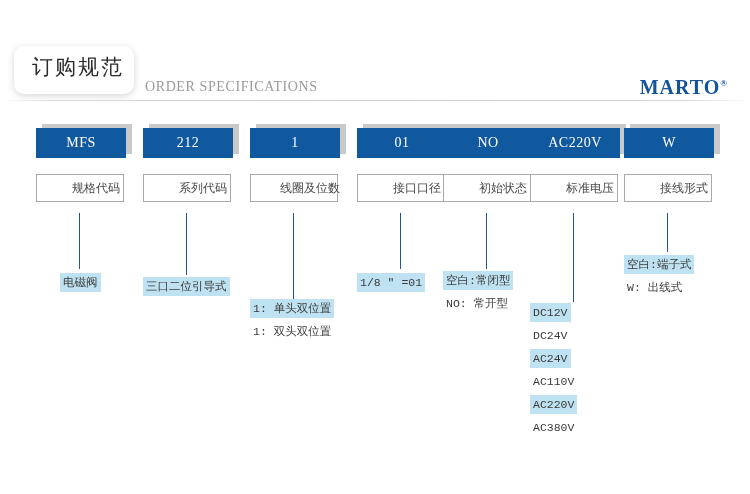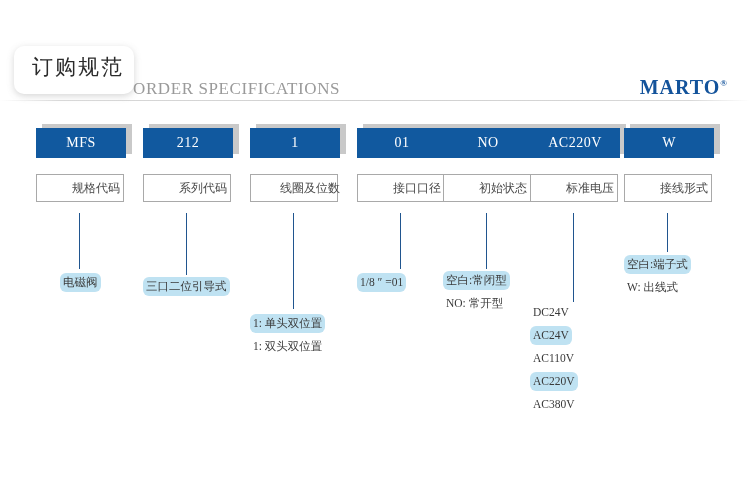--- a/index.html
+++ b/index.html
@@ -37,24 +37,24 @@
     left: 32px;
     top: 53px;
     font-family: "DejaVu Sans", sans-serif;
     font-size: 21px;
     letter-spacing: 2px;
     color: #2b2b2b;
     white-space: nowrap;
   }
   .title-en {
     position: absolute;
-    left: 133px;
+    left: 145px;
     top: 79px;
     font-family: "Liberation Serif", serif;
-    font-size: 17px;
+    font-size: 14px;
     letter-spacing: 0.6px;
     color: #9a9a9a;
     white-space: nowrap;
   }
   .header-rule {
     position: absolute;
     left: 0;
     top: 100px;
     width: 750px;
     height: 1px;
@@ -151,29 +151,28 @@
     background: #20558f;
   }
 
   
   .options {
     position: absolute;
     left: 0;
     width: 120px;
   }
   .opt {
-    font-family: Liberation Serif, serif;
+    font-family: Liberation Mono, monospace;
     font-size: 11.5px;
     color: #3a3a3a;
     line-height: 15px;
     padding: 2px 3px;
     margin-bottom: 3px;
     display: inline-block;
     white-space: nowrap;
-    border-radius: 6px;
   }
   .opt.hl {
     background: #bfe2f2;
   }
   .opt-row { display: block; }
 </style>
 </head>
 <body>
 
 <div id="header">
@@ -207,21 +206,21 @@
         <div class="opt-row"><span class="opt hl">三口二位引导式</span></div>
       </div>
     </div>
     <div class="col" style="left: 250px;">
       <div class="chip-wrap">
         <div class="chip-shadow"></div>
         <div class="chip">1</div>
       </div>
       <div class="labelbox">线圈及位数</div>
       <div class="connector" style="height: 96px;"></div>
-      <div class="options" style="top: 313px;">
+      <div class="options" style="top: 298px;">
         <div class="opt-row"><span class="opt hl">1: 单头双位置</span></div>
         <div class="opt-row"><span class="opt">1: 双头双位置</span></div>
       </div>
     </div>
     <div class="col" style="left: 357px;">
       <div class="chip-wrap">
         <div class="chip-shadow"></div>
         <div class="chip">01</div>
       </div>
       <div class="labelbox">接口口径</div>
@@ -243,20 +242,21 @@
       </div>
     </div>
     <div class="col" style="left: 530px;">
       <div class="chip-wrap">
         <div class="chip-shadow"></div>
         <div class="chip">AC220V</div>
       </div>
       <div class="labelbox">标准电压</div>
       <div class="connector" style="height: 89px;"></div>
       <div class="options" style="top: 302px;">
+        <div class="opt-row"><span class="opt hl">DC12V</span></div>
         <div class="opt-row"><span class="opt">DC24V</span></div>
         <div class="opt-row"><span class="opt hl">AC24V</span></div>
         <div class="opt-row"><span class="opt">AC110V</span></div>
         <div class="opt-row"><span class="opt hl">AC220V</span></div>
         <div class="opt-row"><span class="opt">AC380V</span></div>
       </div>
     </div>
     <div class="col" style="left: 624px;">
       <div class="chip-wrap">
         <div class="chip-shadow"></div>

